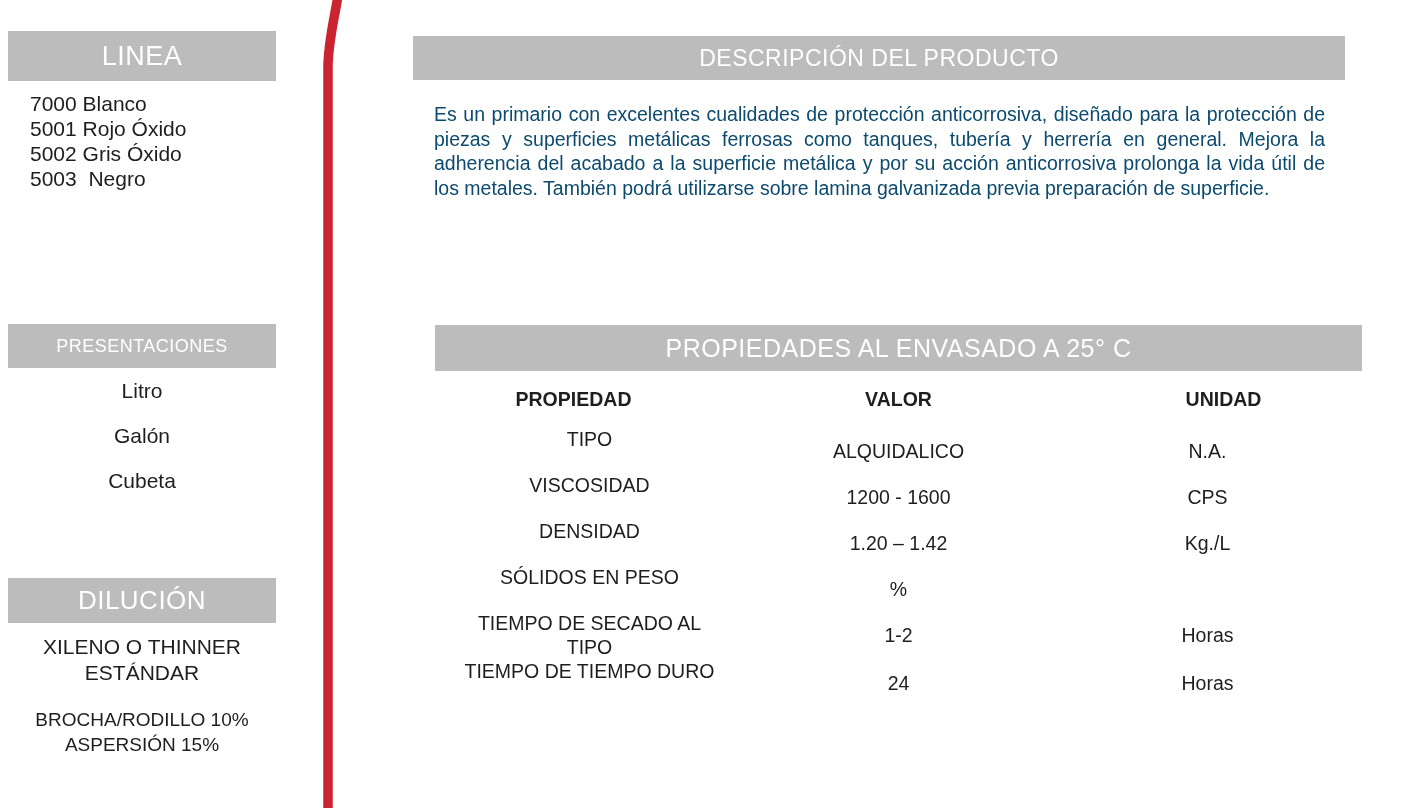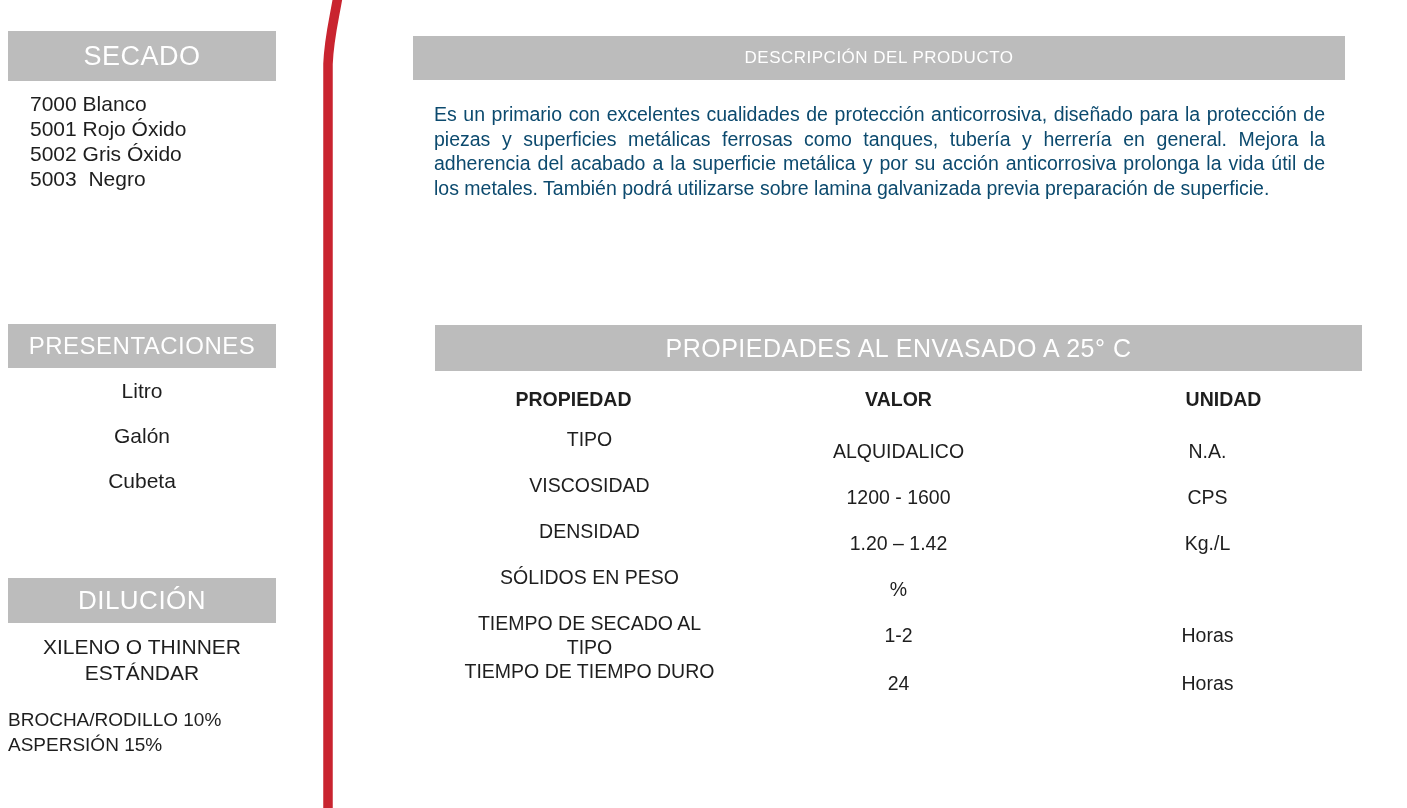--- a/index.html
+++ b/index.html
@@ -22,43 +22,43 @@
   .bar {
     position: absolute;
     background: #bcbcbc;
     color: #ffffff;
     text-align: center;
     letter-spacing: 0.5px;
     white-space: nowrap;
     overflow: hidden;
   }
   .bar-linea  { left: 8px;   top: 31px;  width: 268px; height: 50px; line-height: 50px; font-size: 27px; }
-  .bar-pres   { left: 8px;   top: 324px; width: 268px; height: 44px; line-height: 44px; font-size: 24px; }
+  .bar-pres   { left: 8px;   top: 324px; width: 268px; height: 44px; line-height: 44px; font-size: 18px; }
   .bar-dil    { left: 8px;   top: 578px; width: 268px; height: 45px; line-height: 45px; font-size: 26px; }
-  .bar-desc   { left: 413px; top: 36px;  width: 932px; height: 44px; line-height: 44px; font-size: 17px; }
+  .bar-desc   { left: 413px; top: 36px;  width: 932px; height: 44px; line-height: 44px; font-size: 23px; }
   .bar-props  { left: 435px; top: 325px; width: 927px; height: 46px; line-height: 46px; font-size: 25px; }
 
   
   .linea-list {
     left: 30px; top: 91px;
     font-size: 21px; line-height: 25px;
     text-align: left;
   }
   .pres-list {
     left: 8px; top: 379px; width: 268px;
     text-align: center; font-size: 21px;
   }
   .pres-list .pres-item { line-height: 23px; margin-bottom: 22px; }
   .dil-solvent {
     left: 8px; top: 634px; width: 268px;
     text-align: center; font-size: 21px; line-height: 26px;
   }
   .dil-rates {
     left: 8px; top: 707px; width: 268px;
-    text-align: left; font-size: 19px; line-height: 25px;
+    text-align: center; font-size: 19px; line-height: 25px;
   }
 
   
   .desc-body {
     left: 434px; top: 102px; width: 891px;
     margin: 0;
     font-size: 19.5px; line-height: 24.6px;
     text-align: justify;
     color: #0c4a6e;
   }
@@ -82,21 +82,21 @@
 
 <div style="width:1407px;height:808px;position:absolute;left:0;top:0;">
 
   <svg class="abs red-line" width="1407" height="808" viewBox="0 0 1407 808" aria-hidden="true">
     <path d="M 338 -4 C 334 20 329 38 328 64 L 328 812" fill="none" stroke="#c9242f" stroke-width="9.5"></path>
   </svg>
 
   <aside>
 
     <div class="bar bar-linea">
-      <span>SECADO</span>
+      <span>LINEA</span>
     </div>
     <div class="abs linea-list">
       <div>7000 Blanco</div>
       <div>5001 Rojo Óxido</div>
       <div>5002 Gris Óxido</div>
       <div>5003&nbsp; Negro</div>
     </div>
 
     <div class="bar bar-pres">
       <span>PRESENTACIONES</span>

